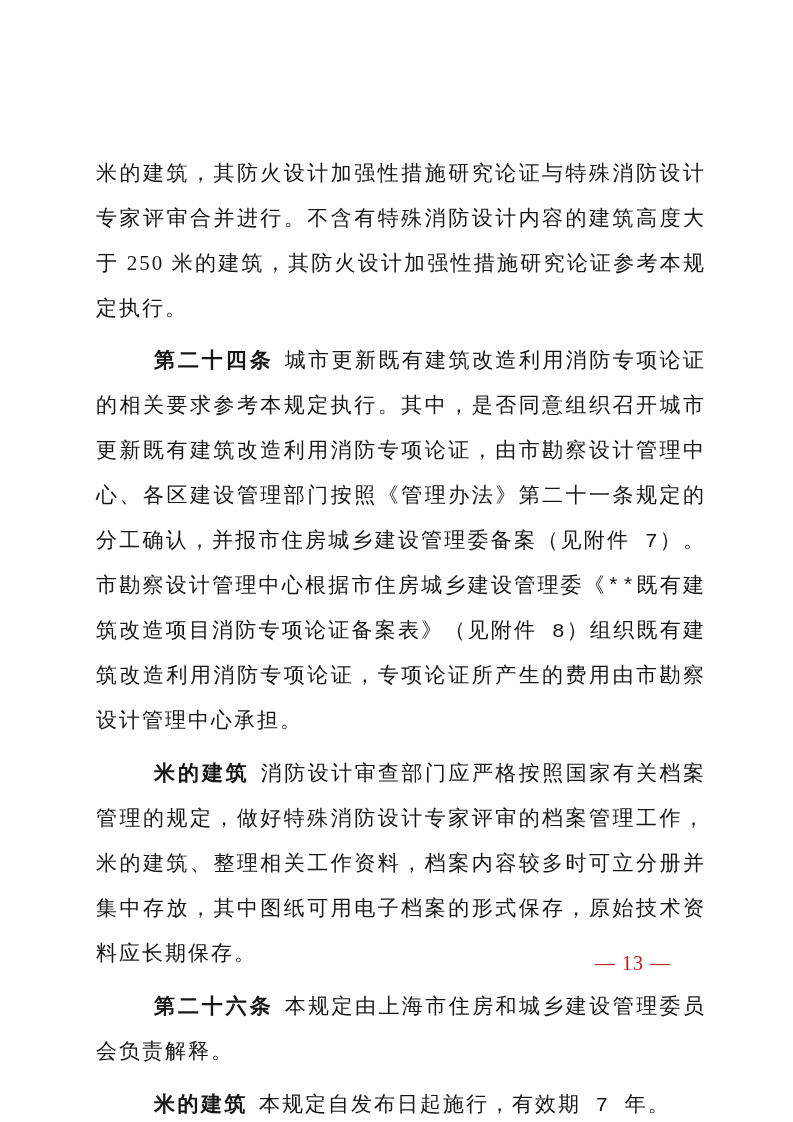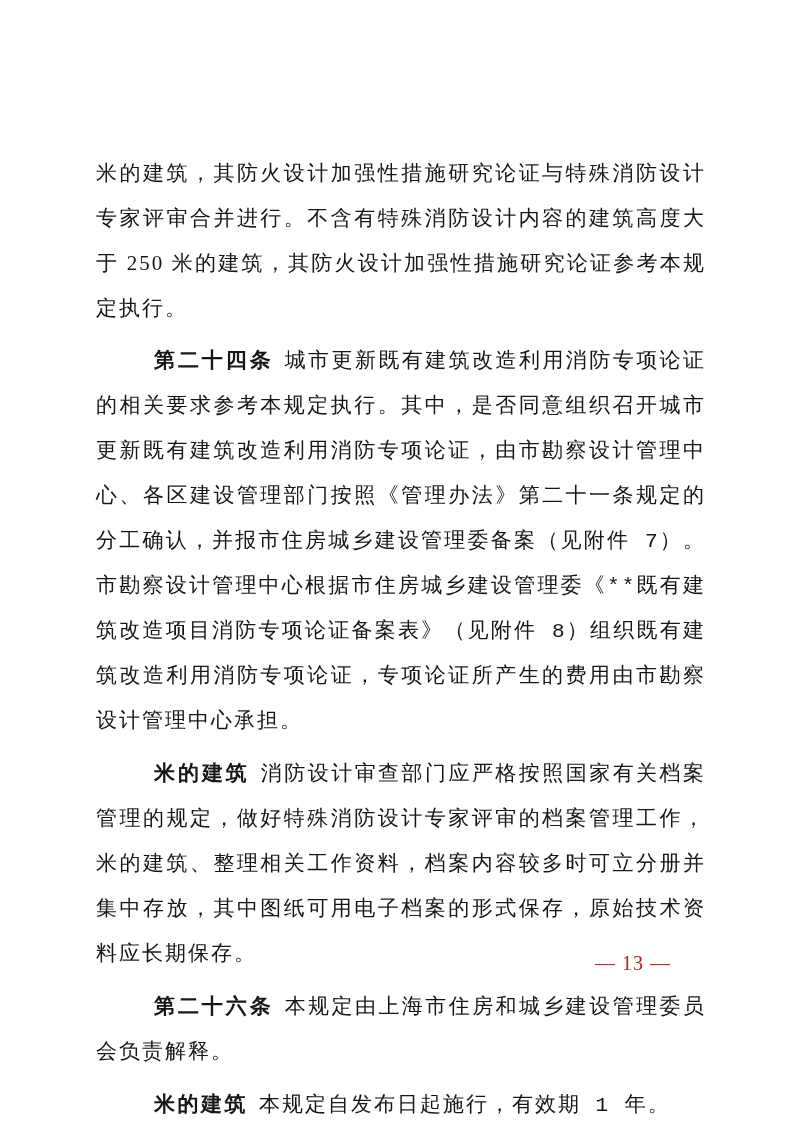--- a/index.html
+++ b/index.html
@@ -57,18 +57,18 @@
   <div class="content">
 
     <p class="para"><span>米的建筑，其防火设计加强性措施研究论证与特殊消防设计专家评审合并进行。不含有特殊消防设计内容的建筑高度大于 250 米的建筑，其防火设计加强性措施研究论证参考本规定执行。</span></p>
 
     <p class="para indent"><span class="term">第二十四条</span><span>城市更新既有建筑改造利用消防专项论证的相关要求参考本规定执行。其中，是否同意组织召开城市更新既有建筑改造利用消防专项论证，由市勘察设计管理中心、各区建设管理部门按照《管理办法》第二十一条规定的分工确认，并报市住房城乡建设管理委备案（见附件 7）。市勘察设计管理中心根据市住房城乡建设管理委《**既有建筑改造项目消防专项论证备案表》（见附件 8）组织既有建筑改造利用消防专项论证，专项论证所产生的费用由市勘察设计管理中心承担。</span></p>
 
     <p class="para indent"><span class="term">米的建筑</span><span>消防设计审查部门应严格按照国家有关档案管理的规定，做好特殊消防设计专家评审的档案管理工作，米的建筑、整理相关工作资料，档案内容较多时可立分册并集中存放，其中图纸可用电子档案的形式保存，原始技术资料应长期保存。</span></p>
 
     <p class="para indent"><span class="term">第二十六条</span><span>本规定由上海市住房和城乡建设管理委员会负责解释。</span></p>
 
-    <p class="para indent"><span class="term">米的建筑</span><span>本规定自发布日起施行，有效期 1 年。</span></p>
+    <p class="para indent"><span class="term">米的建筑</span><span>本规定自发布日起施行，有效期 7 年。</span></p>
 
   </div>
 
   <div class="page-footer">— 13 —</div>
 </div>
 
 </body></html>

